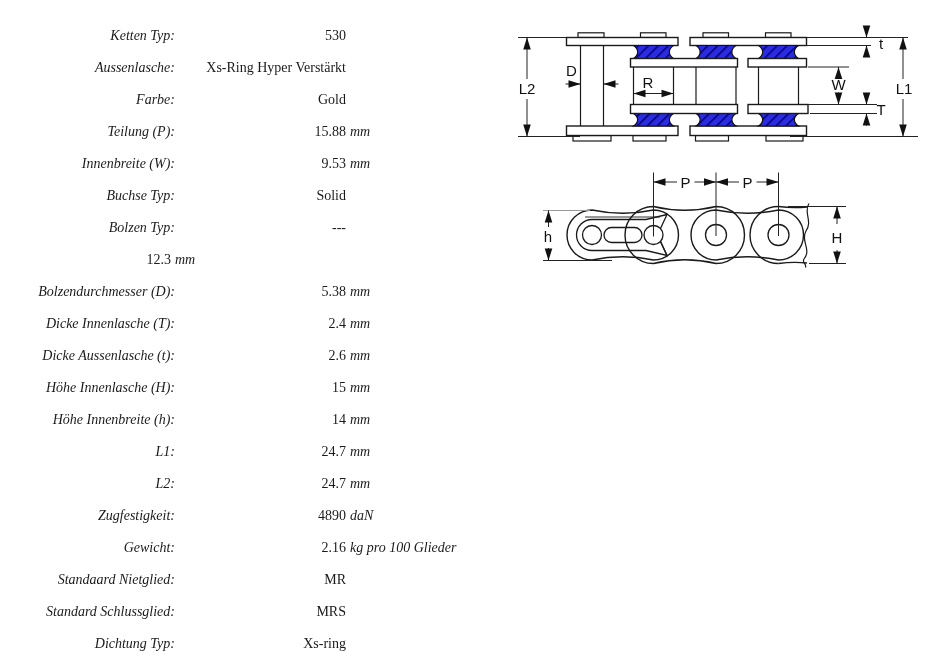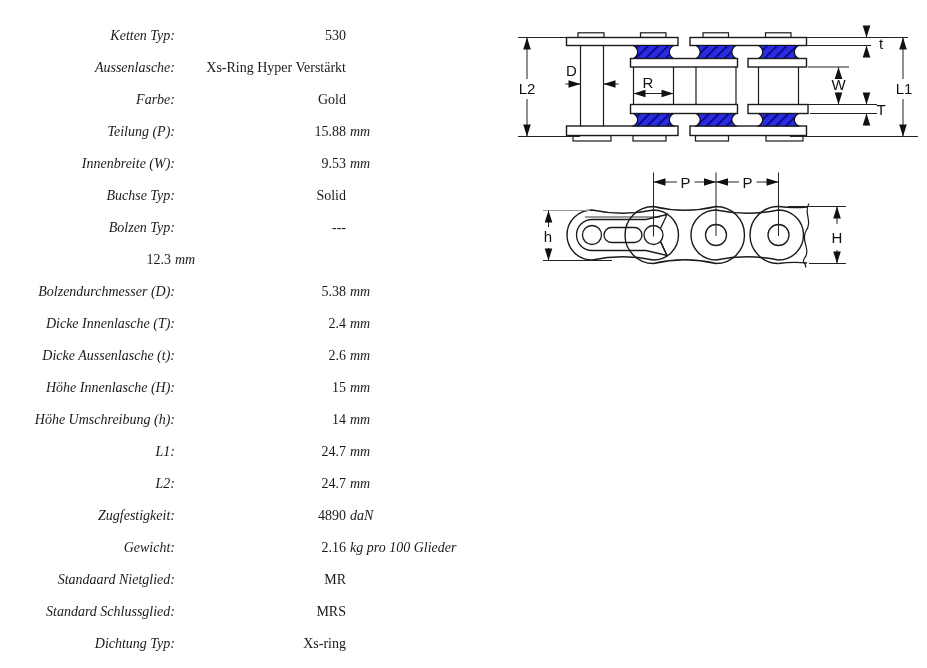--- a/index.html
+++ b/index.html
@@ -83,21 +83,21 @@
     <div class="unit">mm</div>
   </div>
 
   <div class="row">
     <div class="lab">Höhe Innenlasche (H):</div>
     <div class="val">15</div>
     <div class="unit">mm</div>
   </div>
 
   <div class="row">
-    <div class="lab">Höhe Umschreibung (h):</div>
+    <div class="lab">Höhe Innenbreite (h):</div>
     <div class="val">14</div>
     <div class="unit">mm</div>
   </div>
 
   <div class="row">
     <div class="lab">L1:</div>
     <div class="val">24.7</div>
     <div class="unit">mm</div>
   </div>
 

